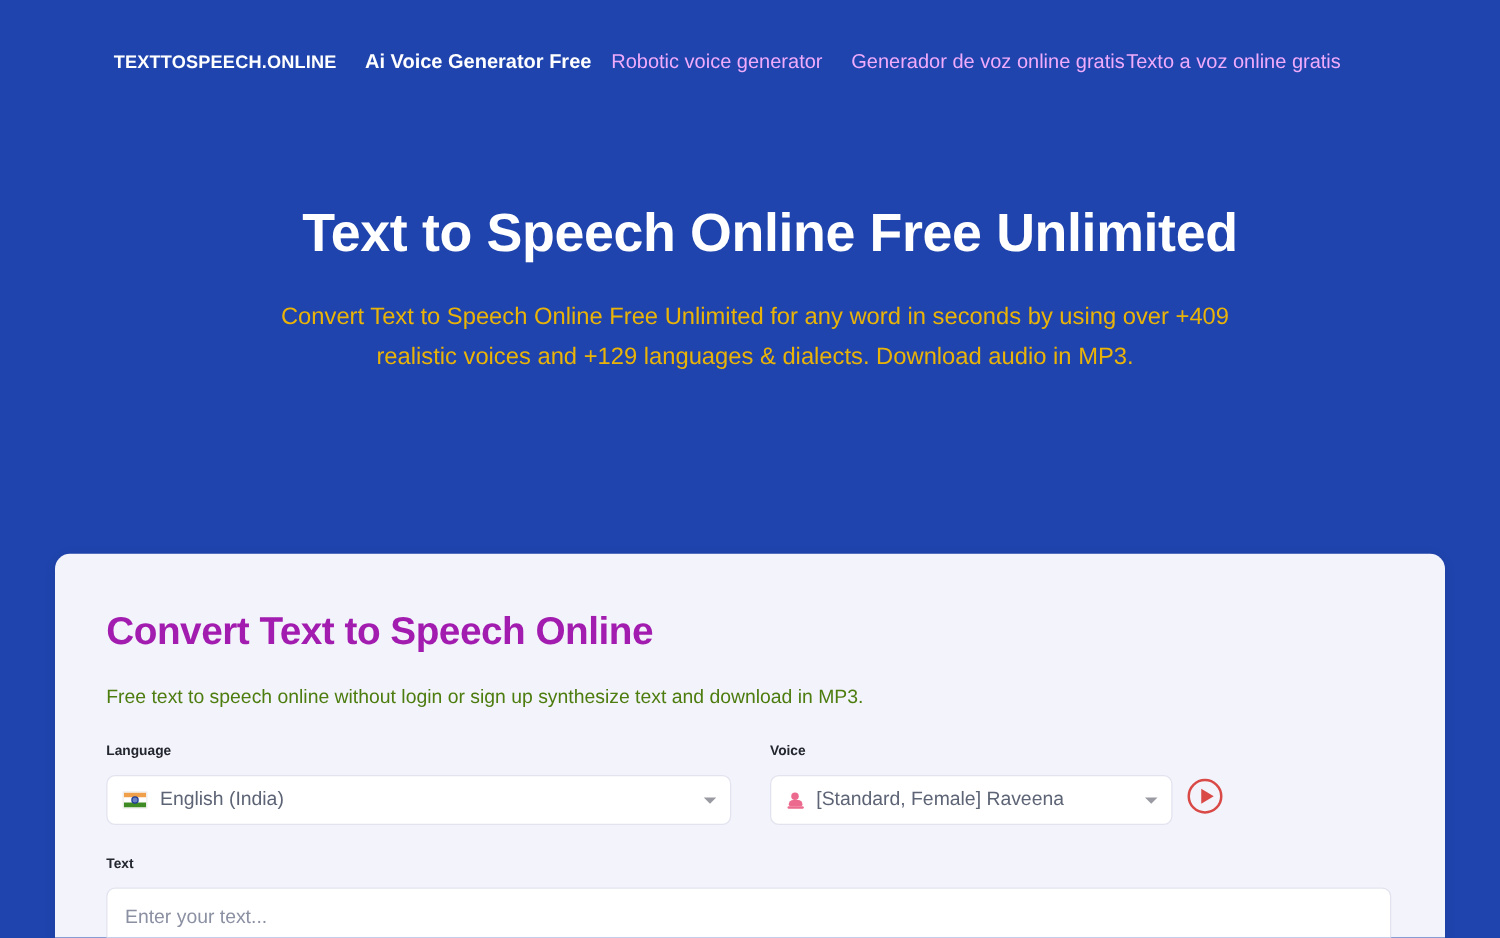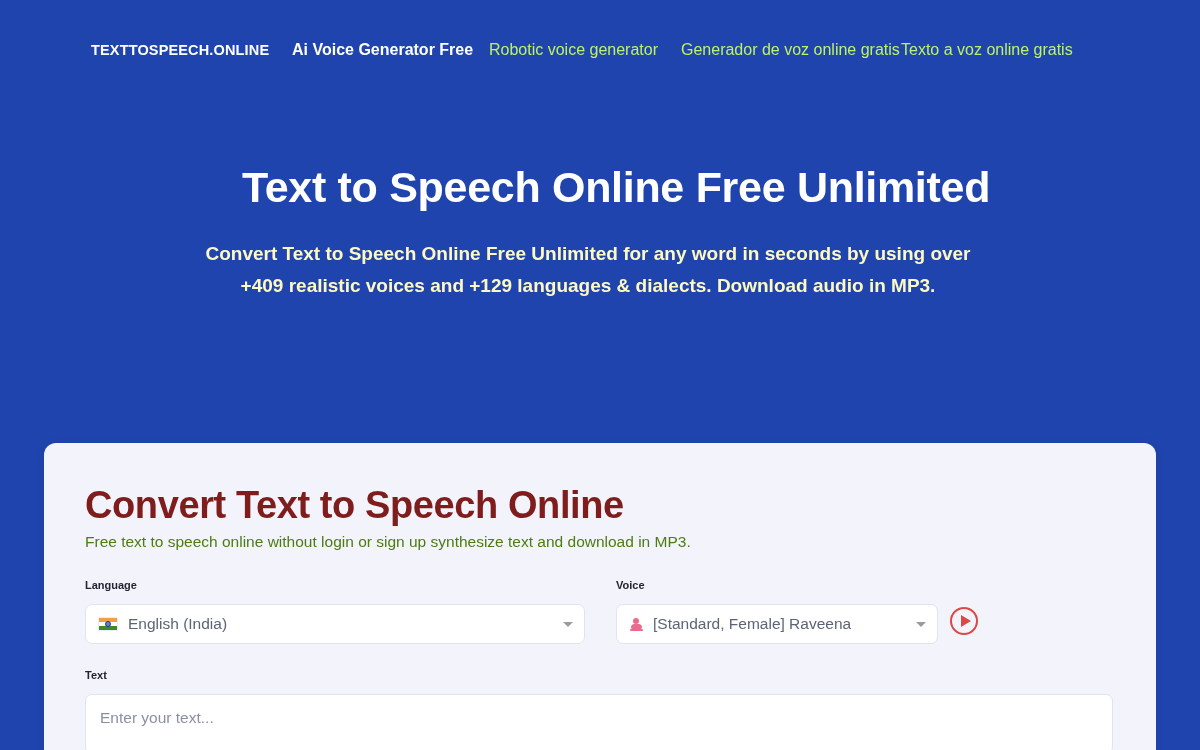--- a/index.html
+++ b/index.html
@@ -41,21 +41,21 @@
     font-weight: bold;
     color: #ffffff;
     letter-spacing: 0.15px;
     white-space: nowrap;
     width: 201px;
     flex: 0 0 201px;
   }
 
   .nav-item {
     font-size: 16px;
-    color: #bef264;
+    color: #f0abfc;
     line-height: 26px;
     flex: 0 0 auto;
   }
 
   .nav-item.ai-voice {
     font-weight: bold;
     color: #ffffff;
     width: 197px;
   }
   .nav-item.robotic  { width: 192px; }
@@ -71,50 +71,50 @@
     text-align: center;
     font-size: 43px;
     font-weight: bold;
     color: #ffffff;
     letter-spacing: -0.3px;
     line-height: 54px;
   }
 
   .hero-sub {
     position: absolute;
-    left: 188px;
+    left: 204px;
     top: 238px;
     width: 800px;
     text-align: center;
     font-size: 19px;
-    color: #fef9c3;
+    color: #eab308;
     line-height: 32px;
-    font-weight: 700;
+    font-weight: 400;
   }
 
   
   .card {
     position: absolute;
     left: 44px;
     top: 443px;
     width: 1112px;
     height: 330px;
     background: #F3F3FB;
     border-radius: 12px;
     box-shadow: 0 2px 10px rgba(0,0,0,0.07);
     padding: 42px 41px 0 41px;
   }
 
   .card-title {
-    font-size: 38px;
-    font-weight: bold;
-    color: #7f1d1d;
+    font-size: 31px;
+    font-weight: bold;
+    color: #a21caf;
     letter-spacing: -0.4px;
     line-height: 40px;
-    margin-bottom: 6px;
+    margin-bottom: 22px;
   }
 
   .card-desc {
     font-size: 15.5px;
     color: #4d7c0f;
     line-height: 22px;
     margin-bottom: 22px;
   }
 
   

